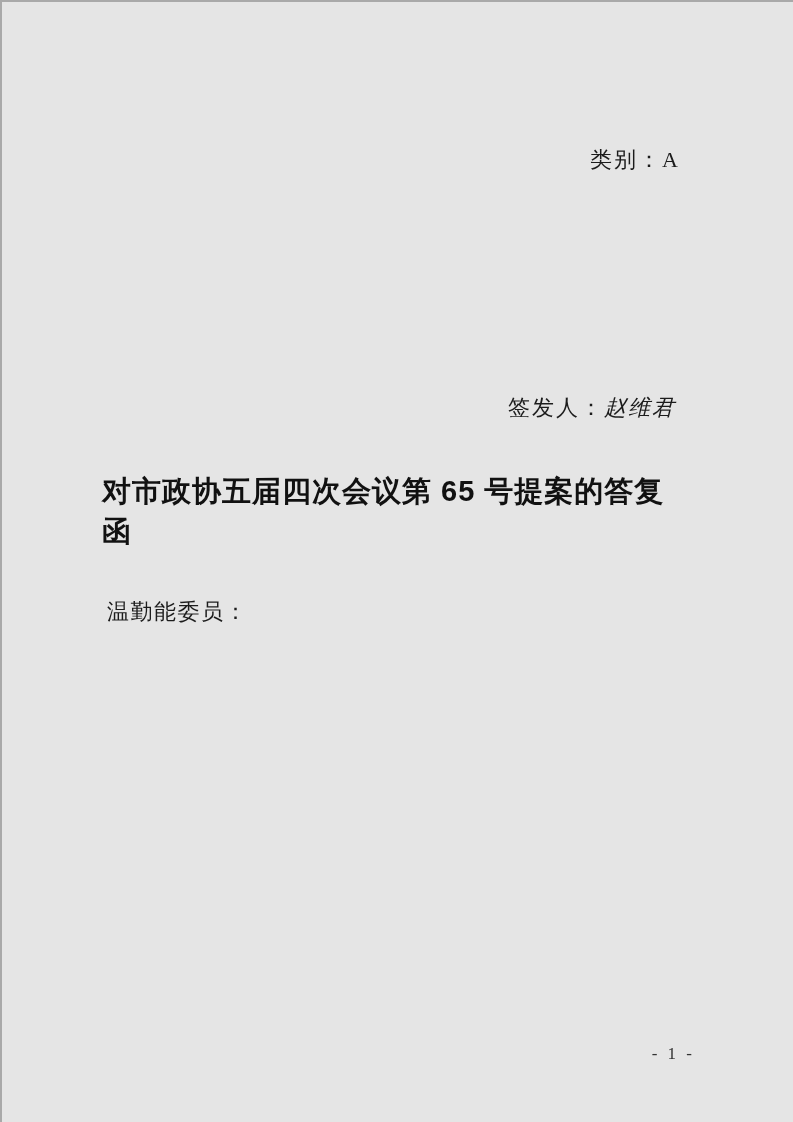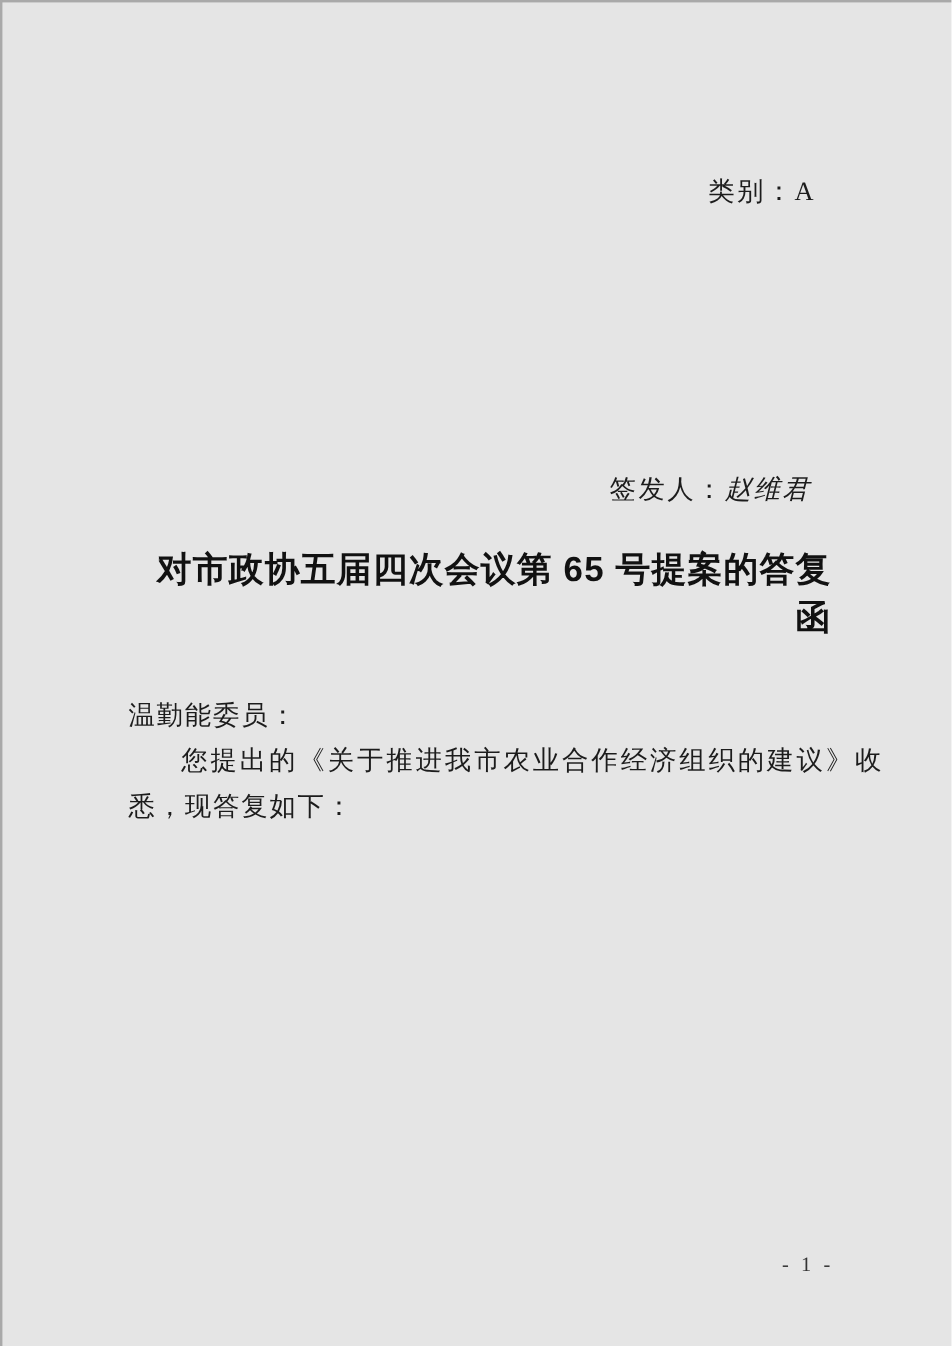--- a/index.html
+++ b/index.html
@@ -44,23 +44,23 @@
   .doc-number-line {
     margin-top: 25px;
     padding-right: 117px;
     text-align: right;
     font-size: 21px;
     letter-spacing: 1.5px;
     line-height: 30px;
   }
   
   .doc-title {
-    margin-top: 32px;
+    margin-top: 48px;
     padding: 0 100px;
-    text-align: right;
+    text-align: left;
     font-family: "Liberation Sans", "DejaVu Sans", sans-serif;
     font-weight: bold;
     font-size: 29px;
     letter-spacing: 1px;
     line-height: 40px;
     color: #111111;
   }
   
   .body-text {
     margin-top: 42px;
@@ -96,18 +96,17 @@
 
   <div class="issuer-line">
     <span>签发人：</span><span class="issuer-name">赵维君</span>
   </div>
 
 
   <div class="doc-title">对市政协五届四次会议第 65 号提案的答复函</div>
 
   <div class="body-text">
     <p>温勤能委员：</p>
-    <p class="para-indent">您提出的《关于推进我市农业合作经济组织的建议》收悉，现答复如下：</p>
   </div>
 
   <div class="page-footer">- 1 -</div>
 
 </div>
 
 </body></html>

